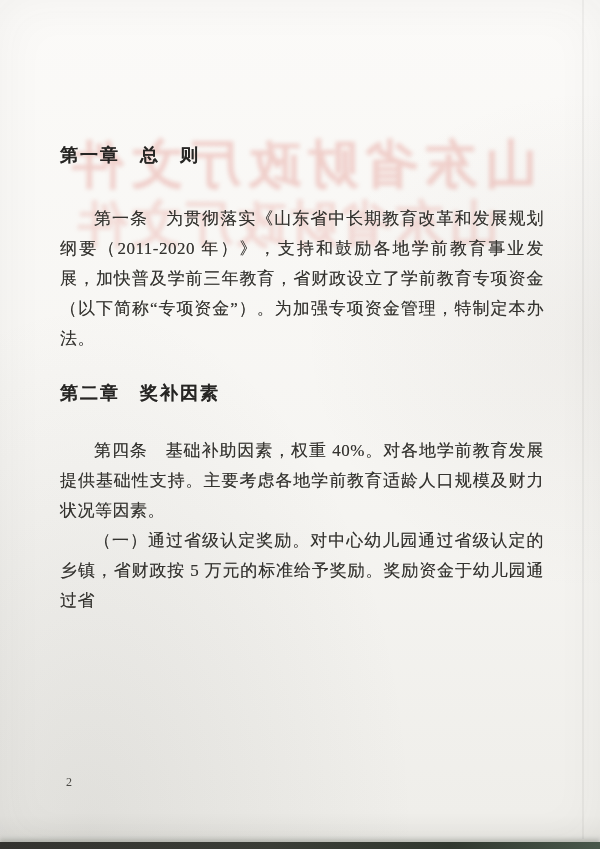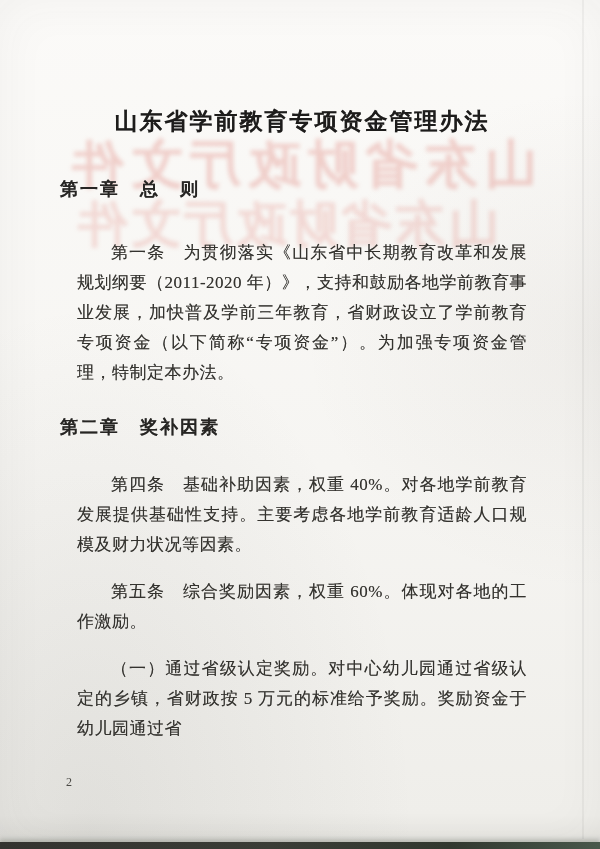--- a/index.html
+++ b/index.html
@@ -63,21 +63,21 @@
     font-weight: 700;
     line-height: 22px;
     text-align: left;
     letter-spacing: 2px;
     color: #262523;
     text-shadow: 0 0 0.5px rgba(0,0,0,0.4);
   }
   h2.chapter-1 { margin: 40px 0 38px 0; }
   h2.chapter-2 { margin: 28px 0 32px 0; }
   p.article {
-    margin: 17px;
+    margin: 0;
     font-size: 17px;
     line-height: 30px;
     text-align: justify;
     text-indent: 2em;
     letter-spacing: 0.5px;
     color: #34332f;
     text-shadow: 0 0 0.6px rgba(40,38,35,0.5);
   }
   .page-number {
     position: absolute;
@@ -98,30 +98,28 @@
 <body>
 
 <div class="page">
 
   <div class="watermark" aria-hidden="true">
     <div class="wm-line1">山东省财政厅文件</div>
     <div class="wm-line2">山东省财政厅文件</div>
   </div>
 
   <div class="content">
-    <h1 class="doc-title">山东省学前教育专项资金管理办法</h1>
 
     <h2 class="chapter-heading chapter-1">第一章　总　则</h2>
 
     <p class="article">第一条　为贯彻落实《山东省中长期教育改革和发展规划纲要（2011-2020 年）》，支持和鼓励各地学前教育事业发展，加快普及学前三年教育，省财政设立了学前教育专项资金（以下简称“专项资金”）。为加强专项资金管理，特制定本办法。</p>
 
     <h2 class="chapter-heading chapter-2">第二章　奖补因素</h2>
 
     <p class="article">第四条　基础补助因素，权重 40%。对各地学前教育发展提供基础性支持。主要考虑各地学前教育适龄人口规模及财力状况等因素。</p>
-    <p class="article">第五条　综合奖励因素，权重 60%。体现对各地的工作激励。</p>
     <p class="article">（一）通过省级认定奖励。对中心幼儿园通过省级认定的乡镇，省财政按 5 万元的标准给予奖励。奖励资金于幼儿园通过省</p>
   </div>
 
   <div class="page-number">2</div>
 
   <div class="scan-bottom-strip"></div>
 
 </div>
 
 </body></html>

